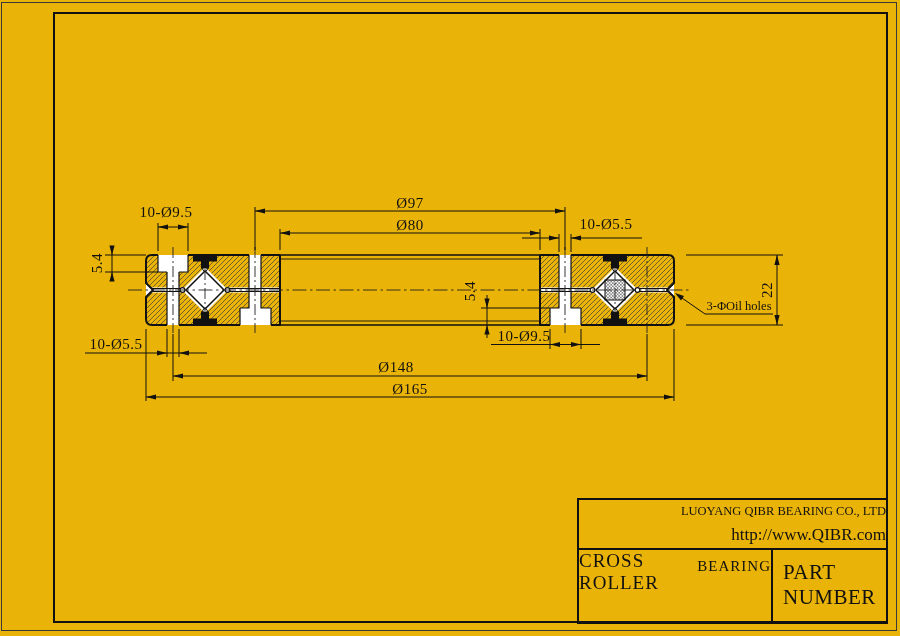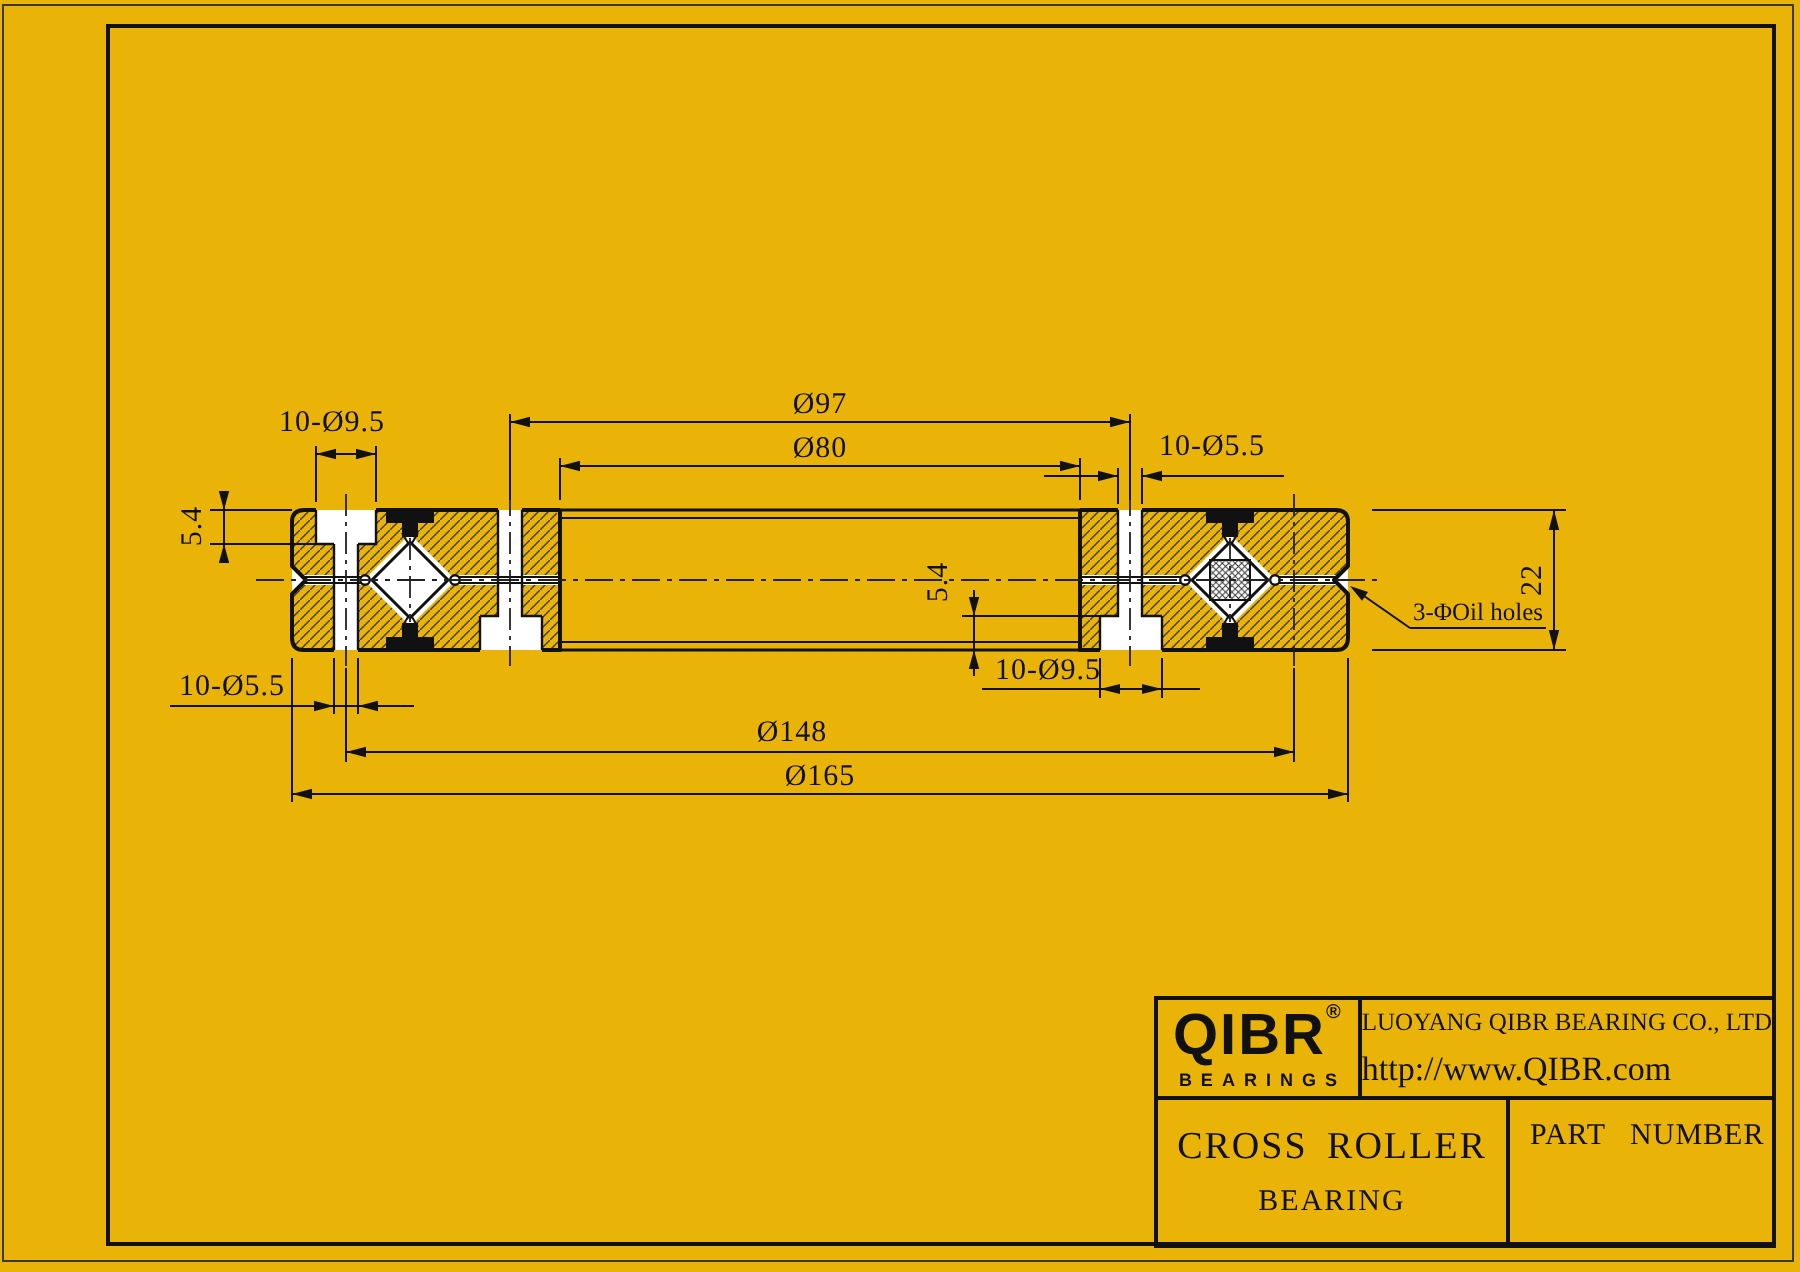--- a/index.html
+++ b/index.html
@@ -17,29 +17,29 @@
   .tblock{position:absolute;left:577px;top:498px;width:311px;height:126px;
         border:2px solid #111;box-sizing:border-box;display:flex;flex-direction:column;}
   .trow1{display:flex;height:50px;border-bottom:2px solid #111;box-sizing:border-box;}
   .trow2{display:flex;flex:1;}
   .cell-logo{width:130px;border-right:2px solid #111;box-sizing:border-box;
         display:flex;flex-direction:column;align-items:center;justify-content:center;
         font-family:"Liberation Sans",sans-serif;}
   .logo-main{font-weight:800;font-size:29px;line-height:1;letter-spacing:1px;position:relative;}
   .logo-reg{font-size:10px;font-weight:700;vertical-align:top;position:relative;top:-2px;}
   .logo-sub{font-weight:700;font-size:9px;letter-spacing:4.5px;margin-top:2px;text-indent:4.5px;}
-  .cell-company{flex:1;display:flex;flex-direction:column;align-items:flex-start;justify-content:center;}
+  .cell-company{flex:1;display:flex;flex-direction:column;align-items:flex-end;justify-content:center;}
   .company-line{font-size:12.5px;white-space:nowrap;}
   .site-line{font-size:17px;margin-top:6px;white-space:nowrap;}
-  .cell-product{width:176px;border-right:2px solid #111;box-sizing:border-box;
-        display:flex;flex-direction:column;align-items:center;justify-content:center;}
+  .cell-product{width:194px;border-right:2px solid #111;box-sizing:border-box;
+        display:flex;flex-direction:row;justify-content:center;}
   .product-l1{font-size:19px;word-spacing:4px;letter-spacing:1px;}
   .product-l2{font-size:15px;letter-spacing:1px;margin-top:8px;}
   .cell-part{flex:1;position:relative;}
-  .part-label{position:absolute;left:10px;top:10px;font-size:15px;word-spacing:8px;letter-spacing:.5px;}
+  .part-label{position:absolute;left:10px;top:10px;font-size:21px;word-spacing:8px;letter-spacing:.5px;}
   .part-number{position:absolute;right:8px;bottom:10px;font-size:16px;word-spacing:3px;letter-spacing:.5px;}
 </style>
 </head>
 <body>
 
 <div class="page">
   <div class="outer-border"></div>
   <div class="inner-frame"></div>
 
   <svg width="900" height="636" viewBox="0 0 900 636">
@@ -164,24 +164,20 @@
   <div class="dim" style="left:524px;top:336px;">10-Ø9.5</div>
   <div class="dim" style="left:396px;top:367px;">Ø148</div>
   <div class="dim" style="left:410px;top:389px;">Ø165</div>
   <div class="dim rot" style="left:97px;top:263px;">5.4</div>
   <div class="dim rot" style="left:470px;top:291px;">5.4</div>
   <div class="dim rot" style="left:767px;top:290px;">22</div>
   <div class="dim small" style="left:739px;top:306px;">3-ΦOil holes</div>
 
   <div class="tblock">
     <div class="trow1">
-      <div class="cell-logo">
-        <div class="logo-main"><span>QIBR</span><span class="logo-reg">®</span></div>
-        <div class="logo-sub">BEARINGS</div>
-      </div>
       <div class="cell-company">
         <div class="company-line">LUOYANG QIBR BEARING CO., LTD</div>
         <div class="site-line">http://www.QIBR.com</div>
       </div>
     </div>
     <div class="trow2">
       <div class="cell-product">
         <div class="product-l1">CROSS ROLLER</div>
         <div class="product-l2">BEARING</div>
       </div>

